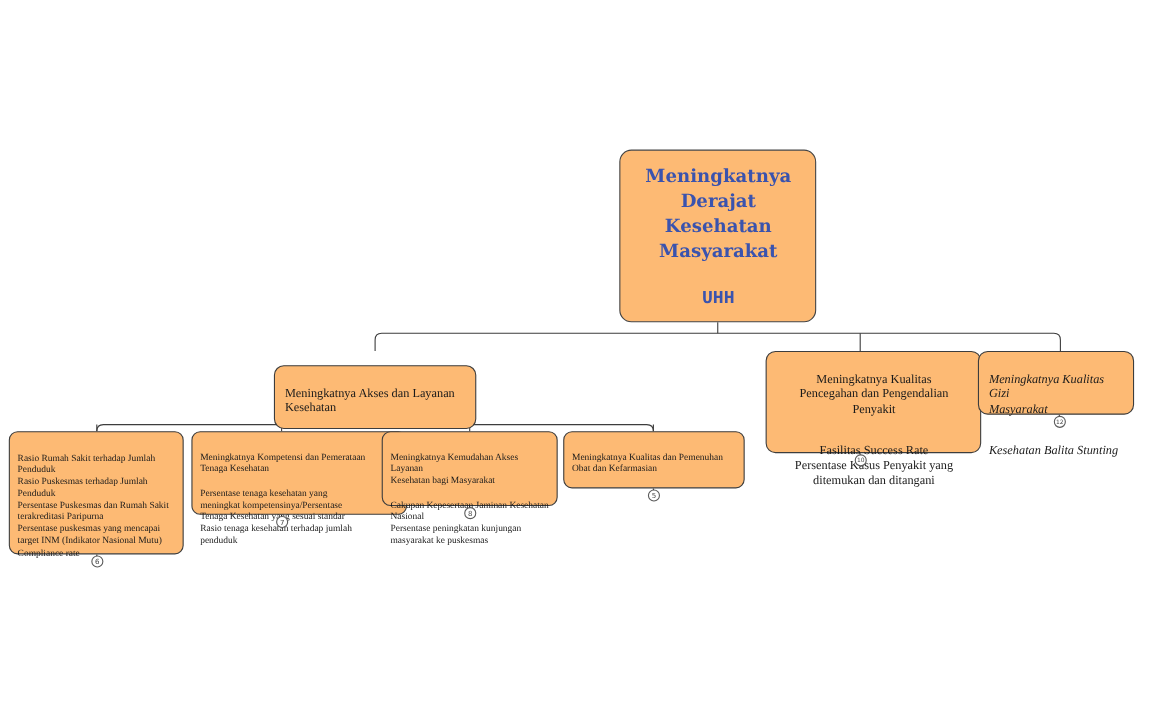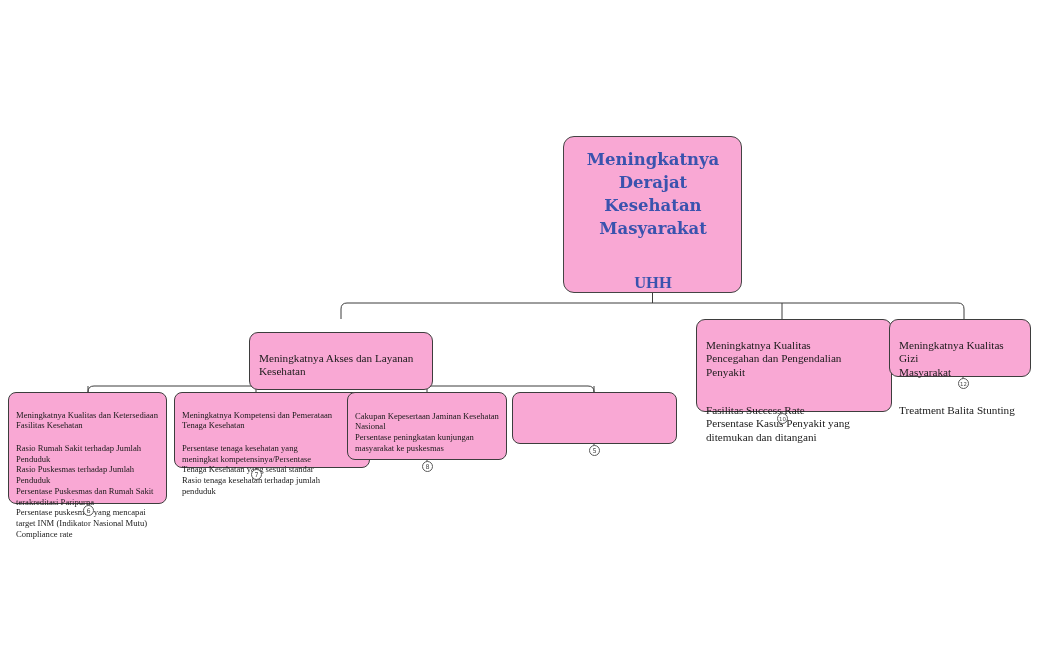--- a/index.html
+++ b/index.html
@@ -27,21 +27,21 @@
     left: 0;
     top: 0;
     width: 1049px;
     height: 650px;
     pointer-events: none;
   }
 
   .node {
     position: absolute;
     box-sizing: border-box;
-    background: #f9a8d4;
+    background: #fdba74;
     border: 1px solid #3d3d3d;
     border-radius: 9px;
     padding: 6px 8px 6px 9px;
     line-height: 1.18;
     white-space: pre-line;
   }
 
   
   .node.root {
     left: 563px;
@@ -59,41 +59,41 @@
   .root .root-title {
     font-family: "DejaVu Serif", "Liberation Serif", serif;
     font-weight: bold;
     font-size: 16.5px;
     line-height: 1.4;
     color: #3a53ae;
     text-align: center;
     white-space: pre-line;
   }
   .root .root-sub {
-    font-family: Liberation Serif, serif;
+    font-family: Liberation Mono, monospace;
     font-weight: bold;
     font-size: 16.5px;
     color: #3a53ae;
     text-align: center;
-    margin-top: 33px;
+    margin-top: 21px;
   }
 
   
   .node.l2 {
     font-size: 11.2px;
   }
   .node.l2 .head { white-space: pre-line; }
   .node.l2 .metrics {
     white-space: pre-line;
     margin-top: 12px;
   }
 
   #n-akses  { left: 249px; top: 332px; width: 184px; height: 58px; }
-  #n-cegah  { left: 696px; top: 319px; width: 196px; height: 93px; }
-  #n-gizi   { left: 889px; top: 319px; width: 142px; height: 58px; }
+  #n-cegah  { left: 696px; top: 319px; width: 196px; height: 93px; text-align: center; }
+  #n-gizi   { left: 889px; top: 319px; width: 142px; height: 58px; font-style: italic; }
 
   
   .node.l3 {
     font-size: 8.6px;
     padding: 6px 7px 6px 7px;
     border-radius: 8px;
     line-height: 1.25;
   }
   .node.l3 .head { white-space: pre-line; }
   .node.l3 .metrics {
@@ -173,26 +173,24 @@
 Pencegahan dan Pengendalian
 Penyakit</div>
     <div class="metrics">Fasilitas Success Rate
 Persentase Kasus Penyakit yang
 ditemukan dan ditangani</div>
   </div>
 
   <div class="node l2" id="n-gizi">
     <div class="head">Meningkatnya Kualitas Gizi
 Masyarakat</div>
-    <div class="metrics">Treatment Balita Stunting</div>
+    <div class="metrics">Kesehatan Balita Stunting</div>
   </div>
 
   <div class="node l3" id="n-fasilitas">
-    <div class="head">Meningkatnya Kualitas dan Ketersediaan
-Fasilitas Kesehatan</div>
     <div class="metrics">Rasio Rumah Sakit terhadap Jumlah
 Penduduk
 Rasio Puskesmas terhadap Jumlah
 Penduduk
 Persentase Puskesmas dan Rumah Sakit
 terakreditasi Paripurna
 Persentase puskesmas yang mencapai
 target INM (Indikator Nasional Mutu)
 Compliance rate</div>
   </div>
@@ -201,27 +199,31 @@
     <div class="head">Meningkatnya Kompetensi dan Pemerataan
 Tenaga Kesehatan</div>
     <div class="metrics">Persentase tenaga kesehatan yang
 meningkat kompetensinya/Persentase
 Tenaga Kesehatan yang sesuai standar
 Rasio tenaga kesehatan terhadap jumlah
 penduduk</div>
   </div>
 
   <div class="node l3" id="n-akses3">
+    <div class="head">Meningkatnya Kemudahan Akses Layanan
+Kesehatan bagi Masyarakat</div>
     <div class="metrics">Cakupan Kepesertaan Jaminan Kesehatan
 Nasional
 Persentase peningkatan kunjungan
 masyarakat ke puskesmas</div>
   </div>
 
   <div class="node l3" id="n-obat">
+    <div class="head">Meningkatnya Kualitas dan Pemenuhan
+Obat dan Kefarmasian</div>
   </div>
 
   <div class="badge" style="left:83px;  top:505px;">6</div>
   <div class="badge" style="left:251px; top:469px;">7</div>
   <div class="badge" style="left:422px; top:461px;">8</div>
   <div class="badge" style="left:589px; top:445px;">5</div>
   <div class="badge wide" style="left:777px; top:413px;">10</div>
   <div class="badge wide" style="left:958px; top:378px;">12</div>
 
 </div>

